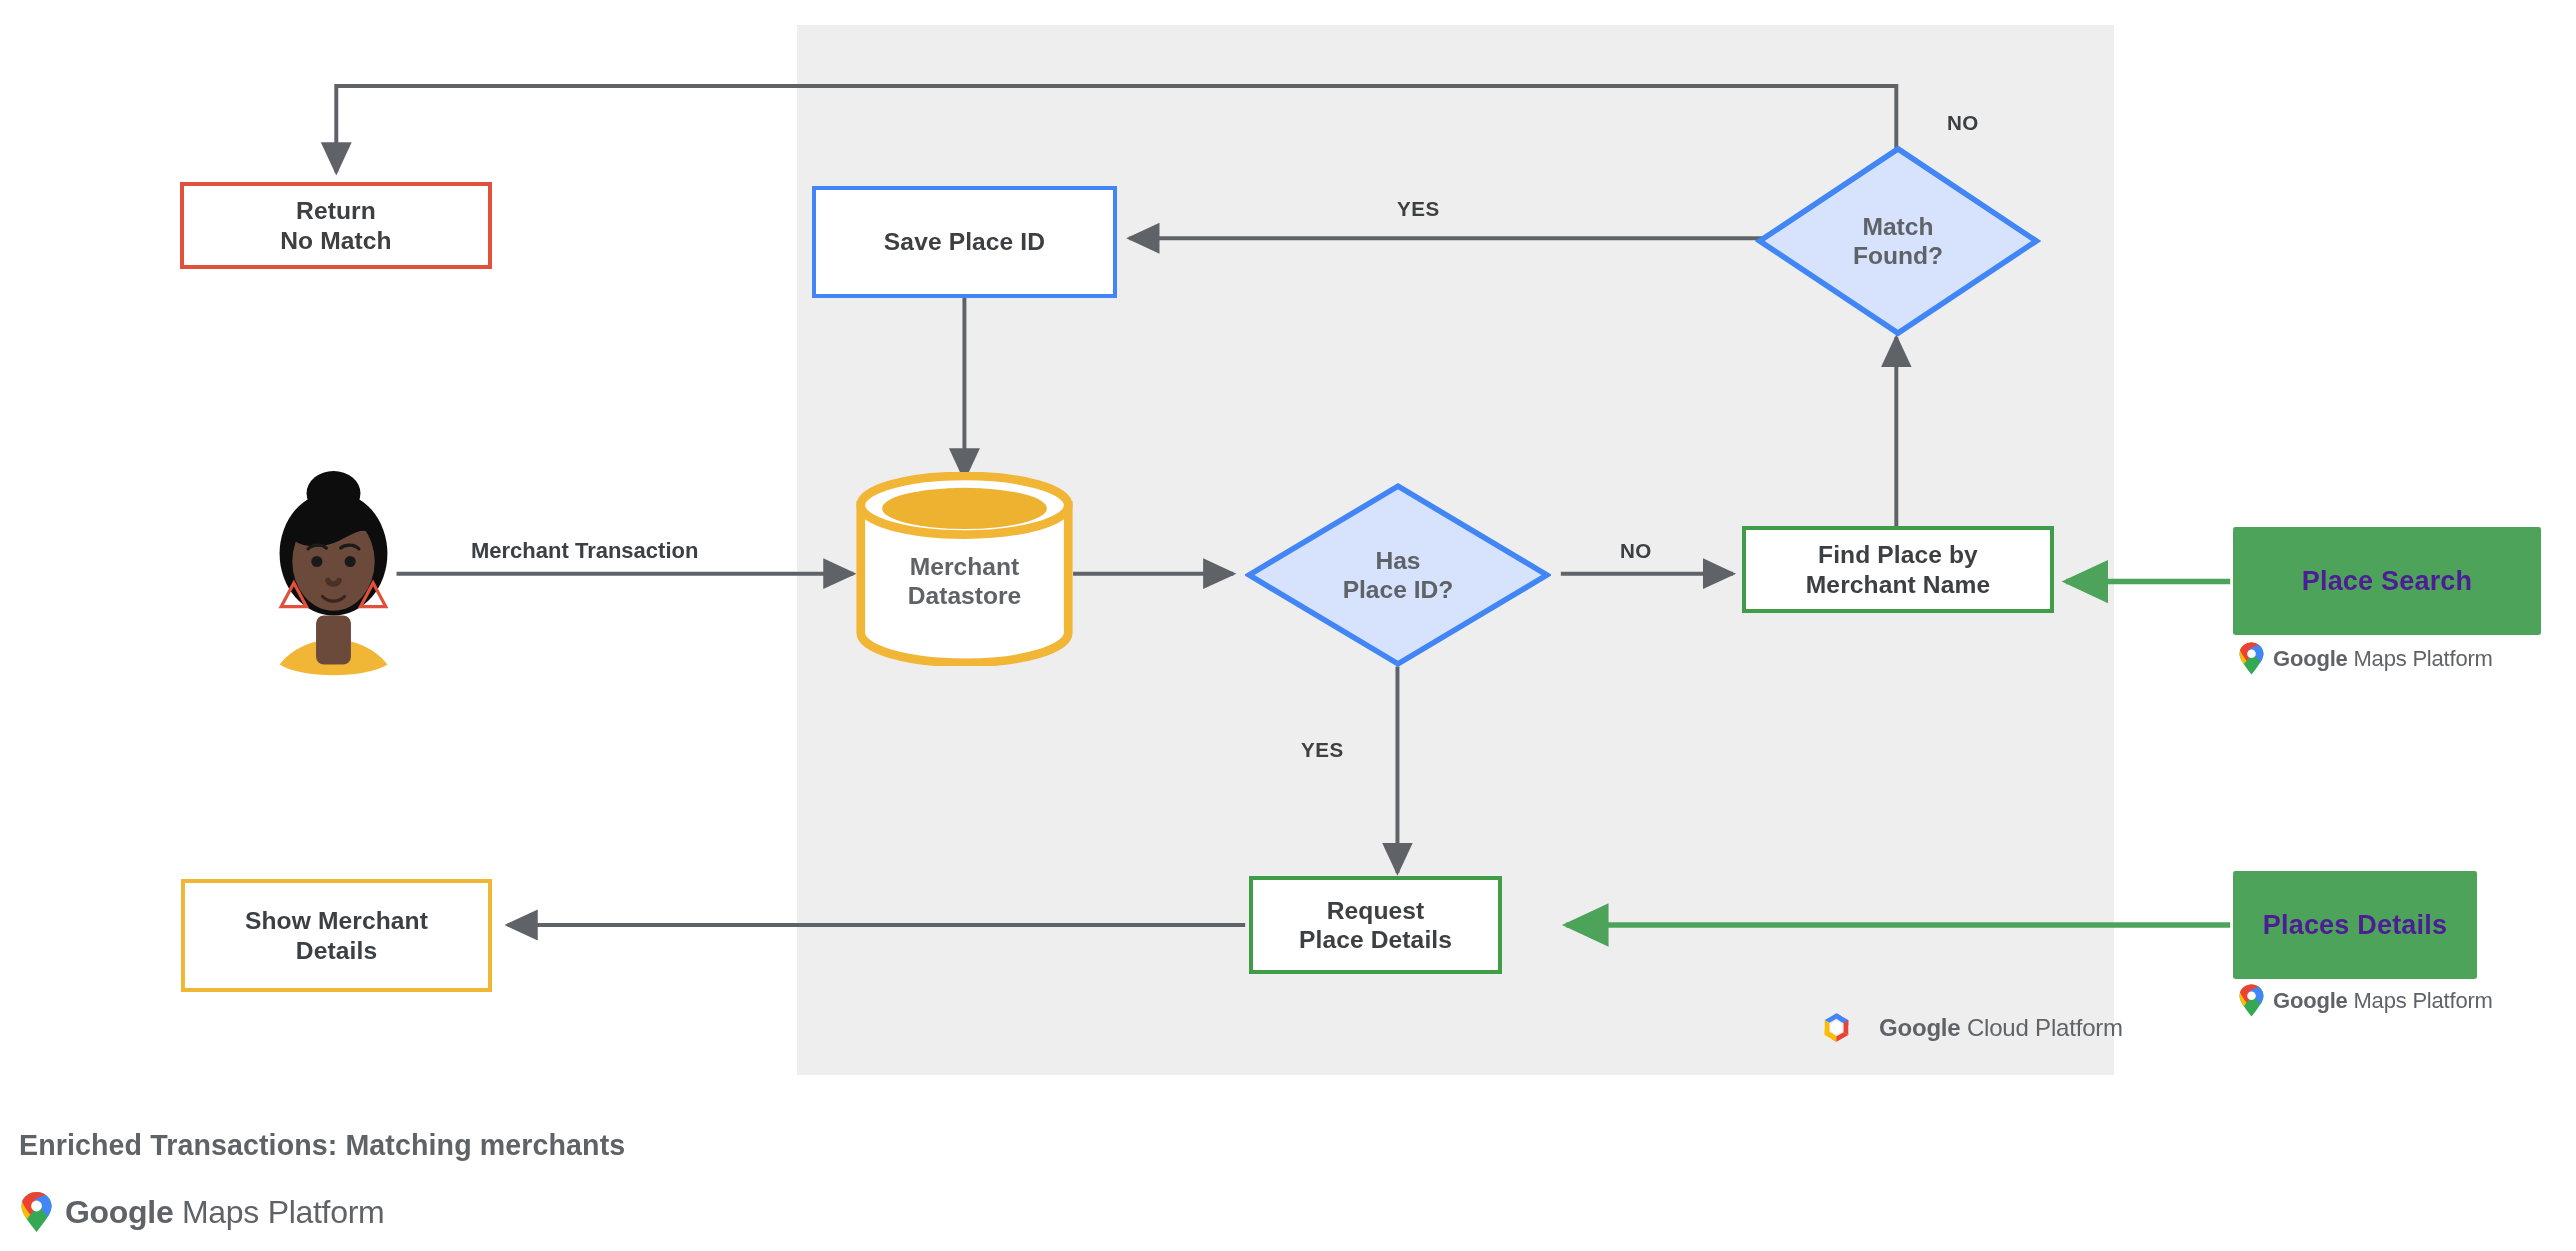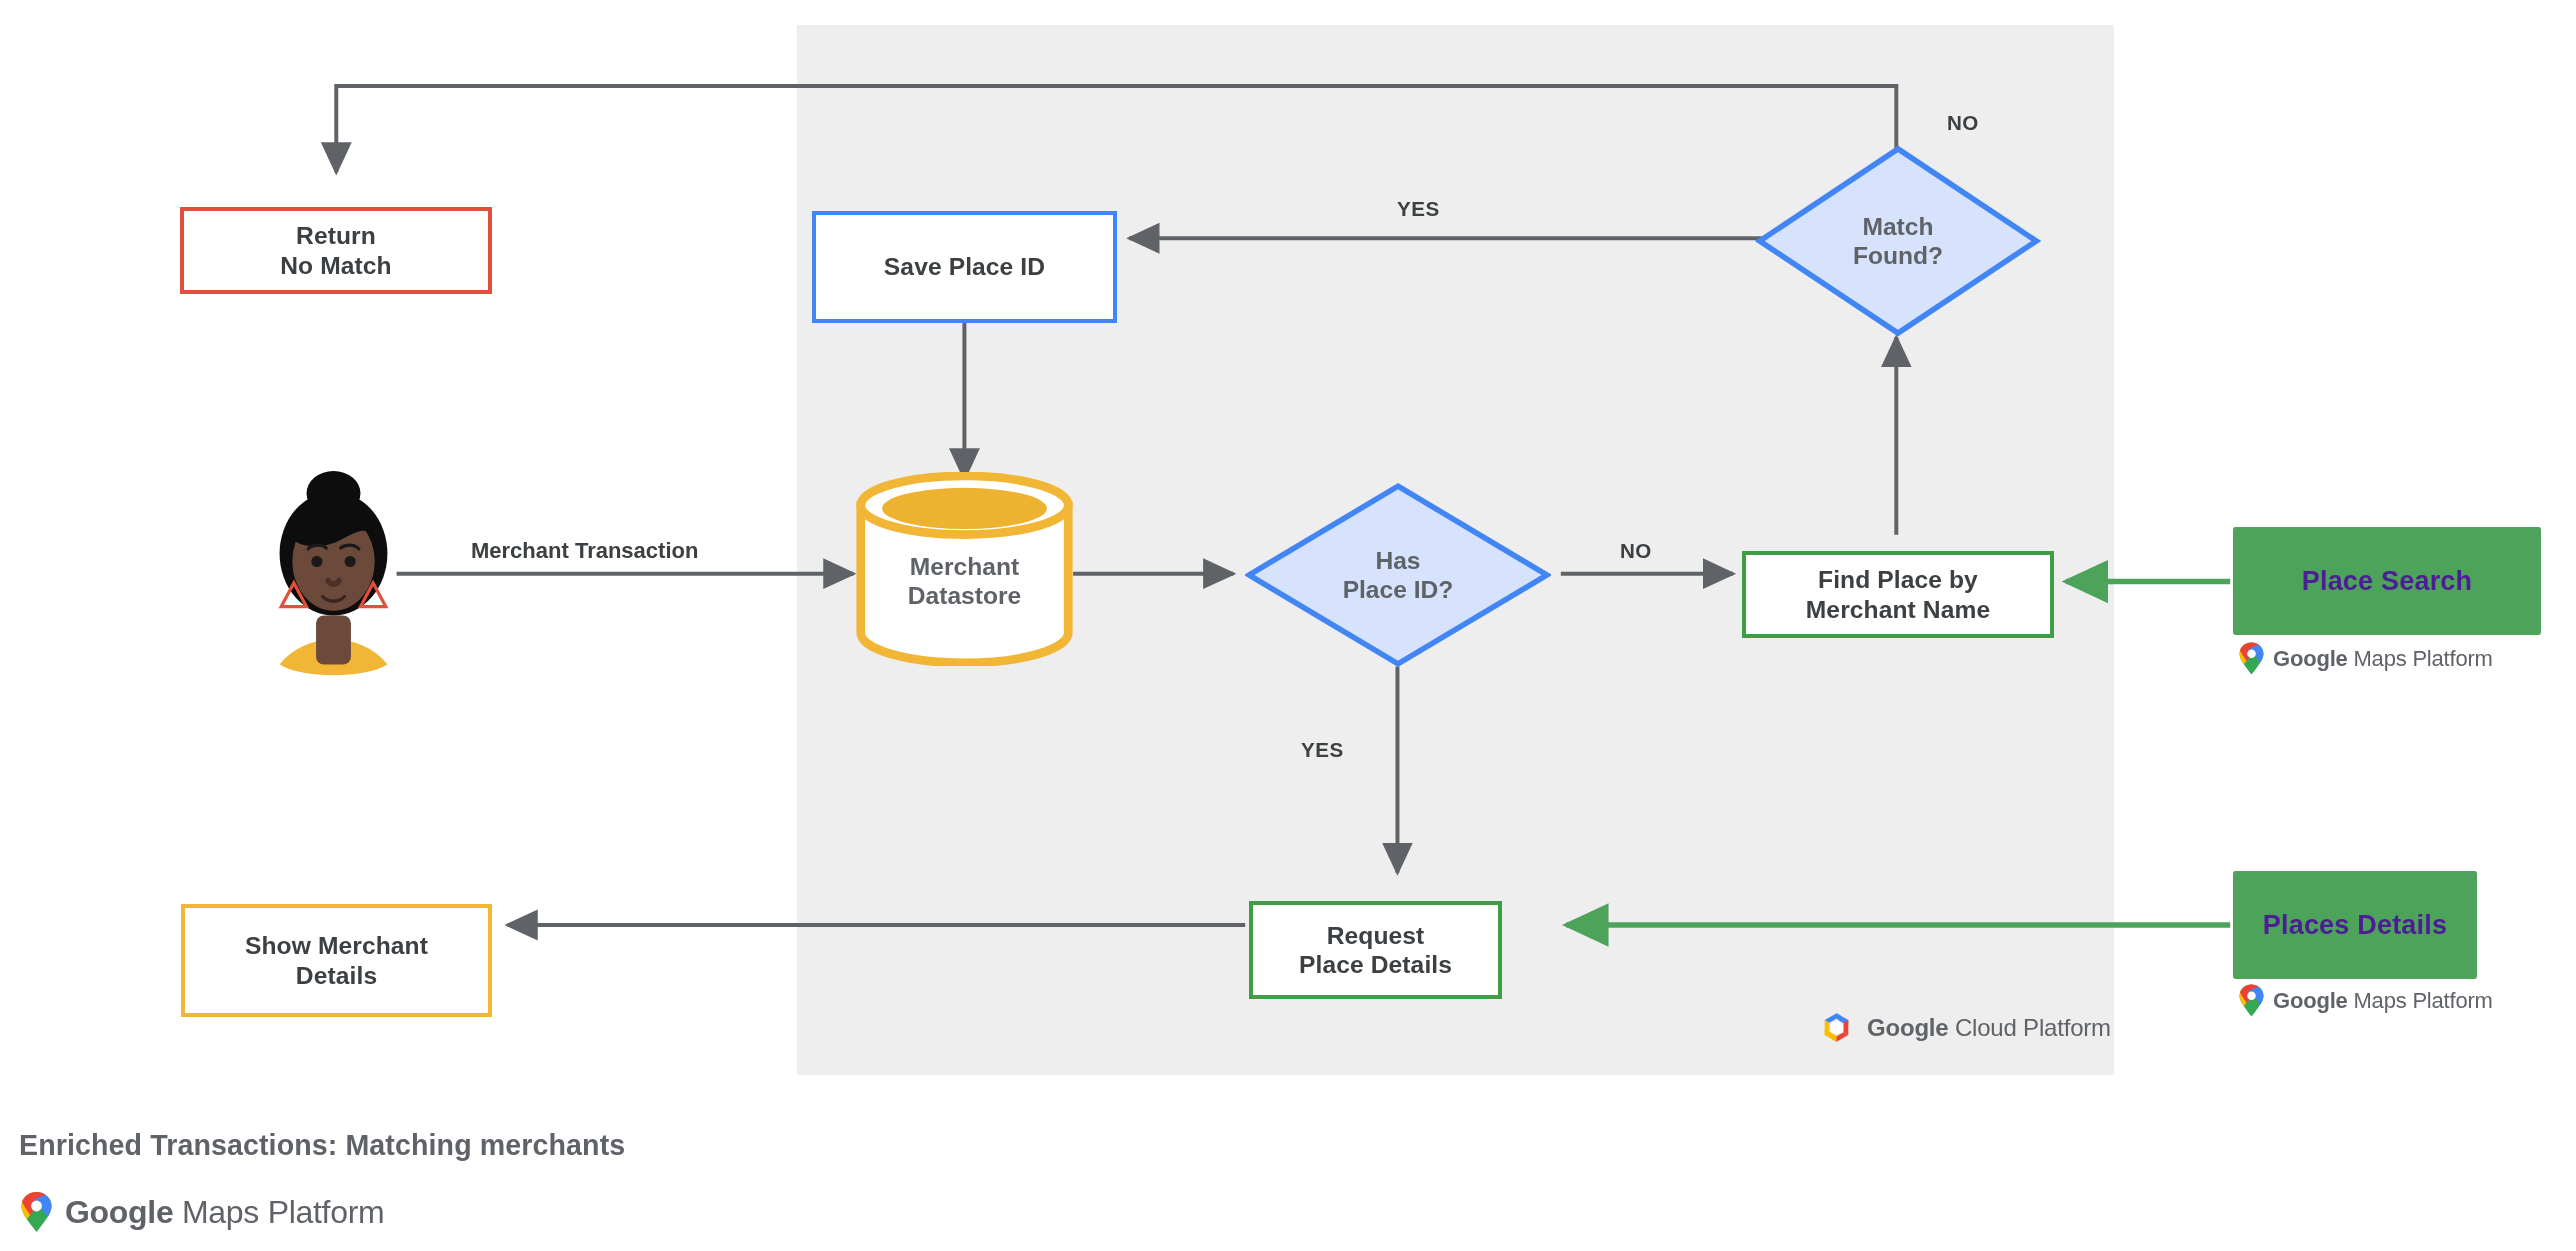--- a/index.html
+++ b/index.html
@@ -14,21 +14,21 @@
   .panel{
     position:absolute;background:#eeeeee;
   }
 
   
   .node{
     position:absolute;box-sizing:border-box;
     display:flex;align-items:center;justify-content:center;
     text-align:center;line-height:1.18;
   }
-  .boxnode{background:#ffffff;margin-top:25px;}
+  .boxnode{background:#ffffff;}
   .boxnode .lbl{font-size:24.6px;font-weight:700;color:#3c4043;letter-spacing:0.1px;}
 
   .b-red{border:4.8px solid #e0503c;}
   .b-blue{border:4.8px solid #4285f4;}
   .b-green{border:4.8px solid #3f9c47;}
   .b-amber{border:4px solid #f2b637;}
 
   
   .cta{
     position:absolute;background:#4ea35b;border-radius:2.4px;
@@ -69,21 +69,21 @@
   
   #wires{position:absolute;left:0;top:0;width:2576px;height:1252px;pointer-events:none;}
 
   
   .avatar{position:absolute;}
 
   
   .gmp{position:absolute;display:flex;align-items:center;gap:8px;}
   .gmp .gtxt{font-size:22px;color:#5f6368;letter-spacing:-0.2px;white-space:nowrap;}
   .gmp .gtxt b{font-weight:700;color:#5f6368;}
-  .gcp{position:absolute;display:flex;align-items:center;gap:14px;justify-content:center;}
+  .gcp{position:absolute;display:flex;align-items:center;gap:26px;justify-content:center;}
   .gcp .gtxt{font-size:24px;color:#5f6368;letter-spacing:-0.2px;white-space:nowrap;}
   .gcp .gtxt b{font-weight:700;}
 
   
   #caption{position:absolute;font-size:28.6px;font-weight:700;color:#5f6368;letter-spacing:0.1px;white-space:nowrap;}
   #caption-logo{position:absolute;display:flex;align-items:center;gap:11px;}
   #caption-logo .gtxt{font-size:32px;color:#5f6368;letter-spacing:-0.3px;white-space:nowrap;}
   #caption-logo .gtxt b{font-weight:700;}
 </style>
 </head>

